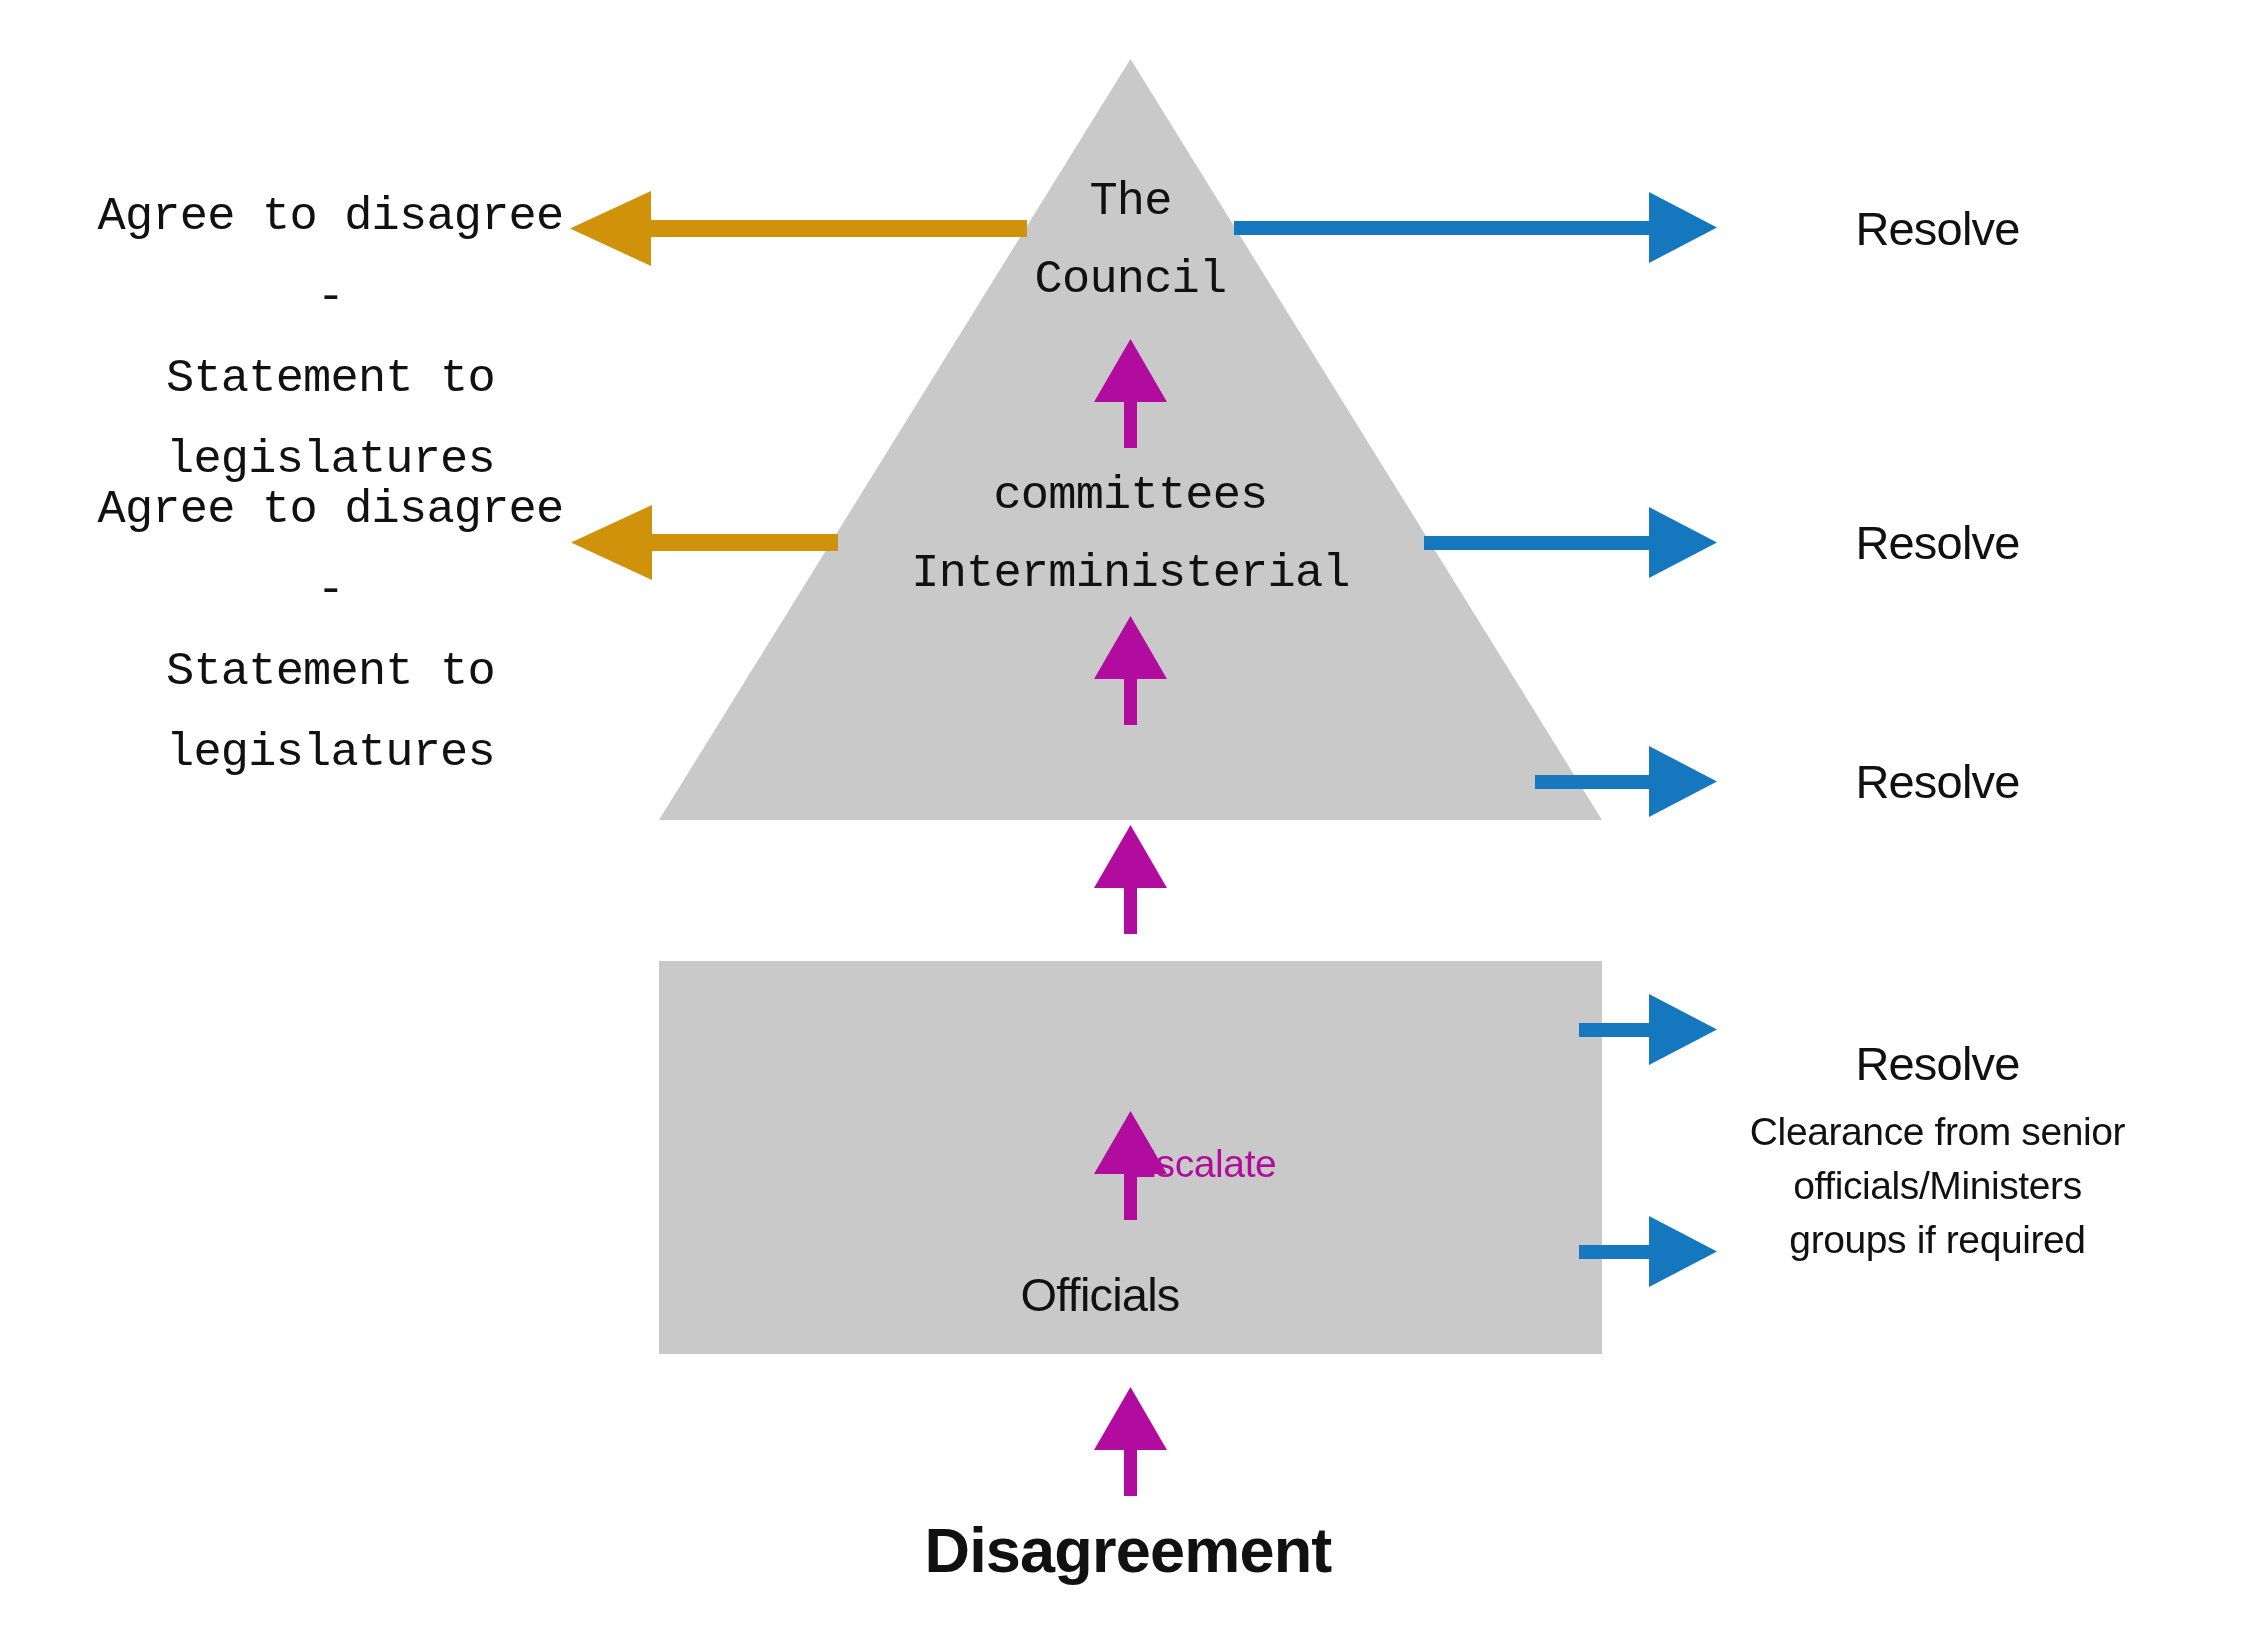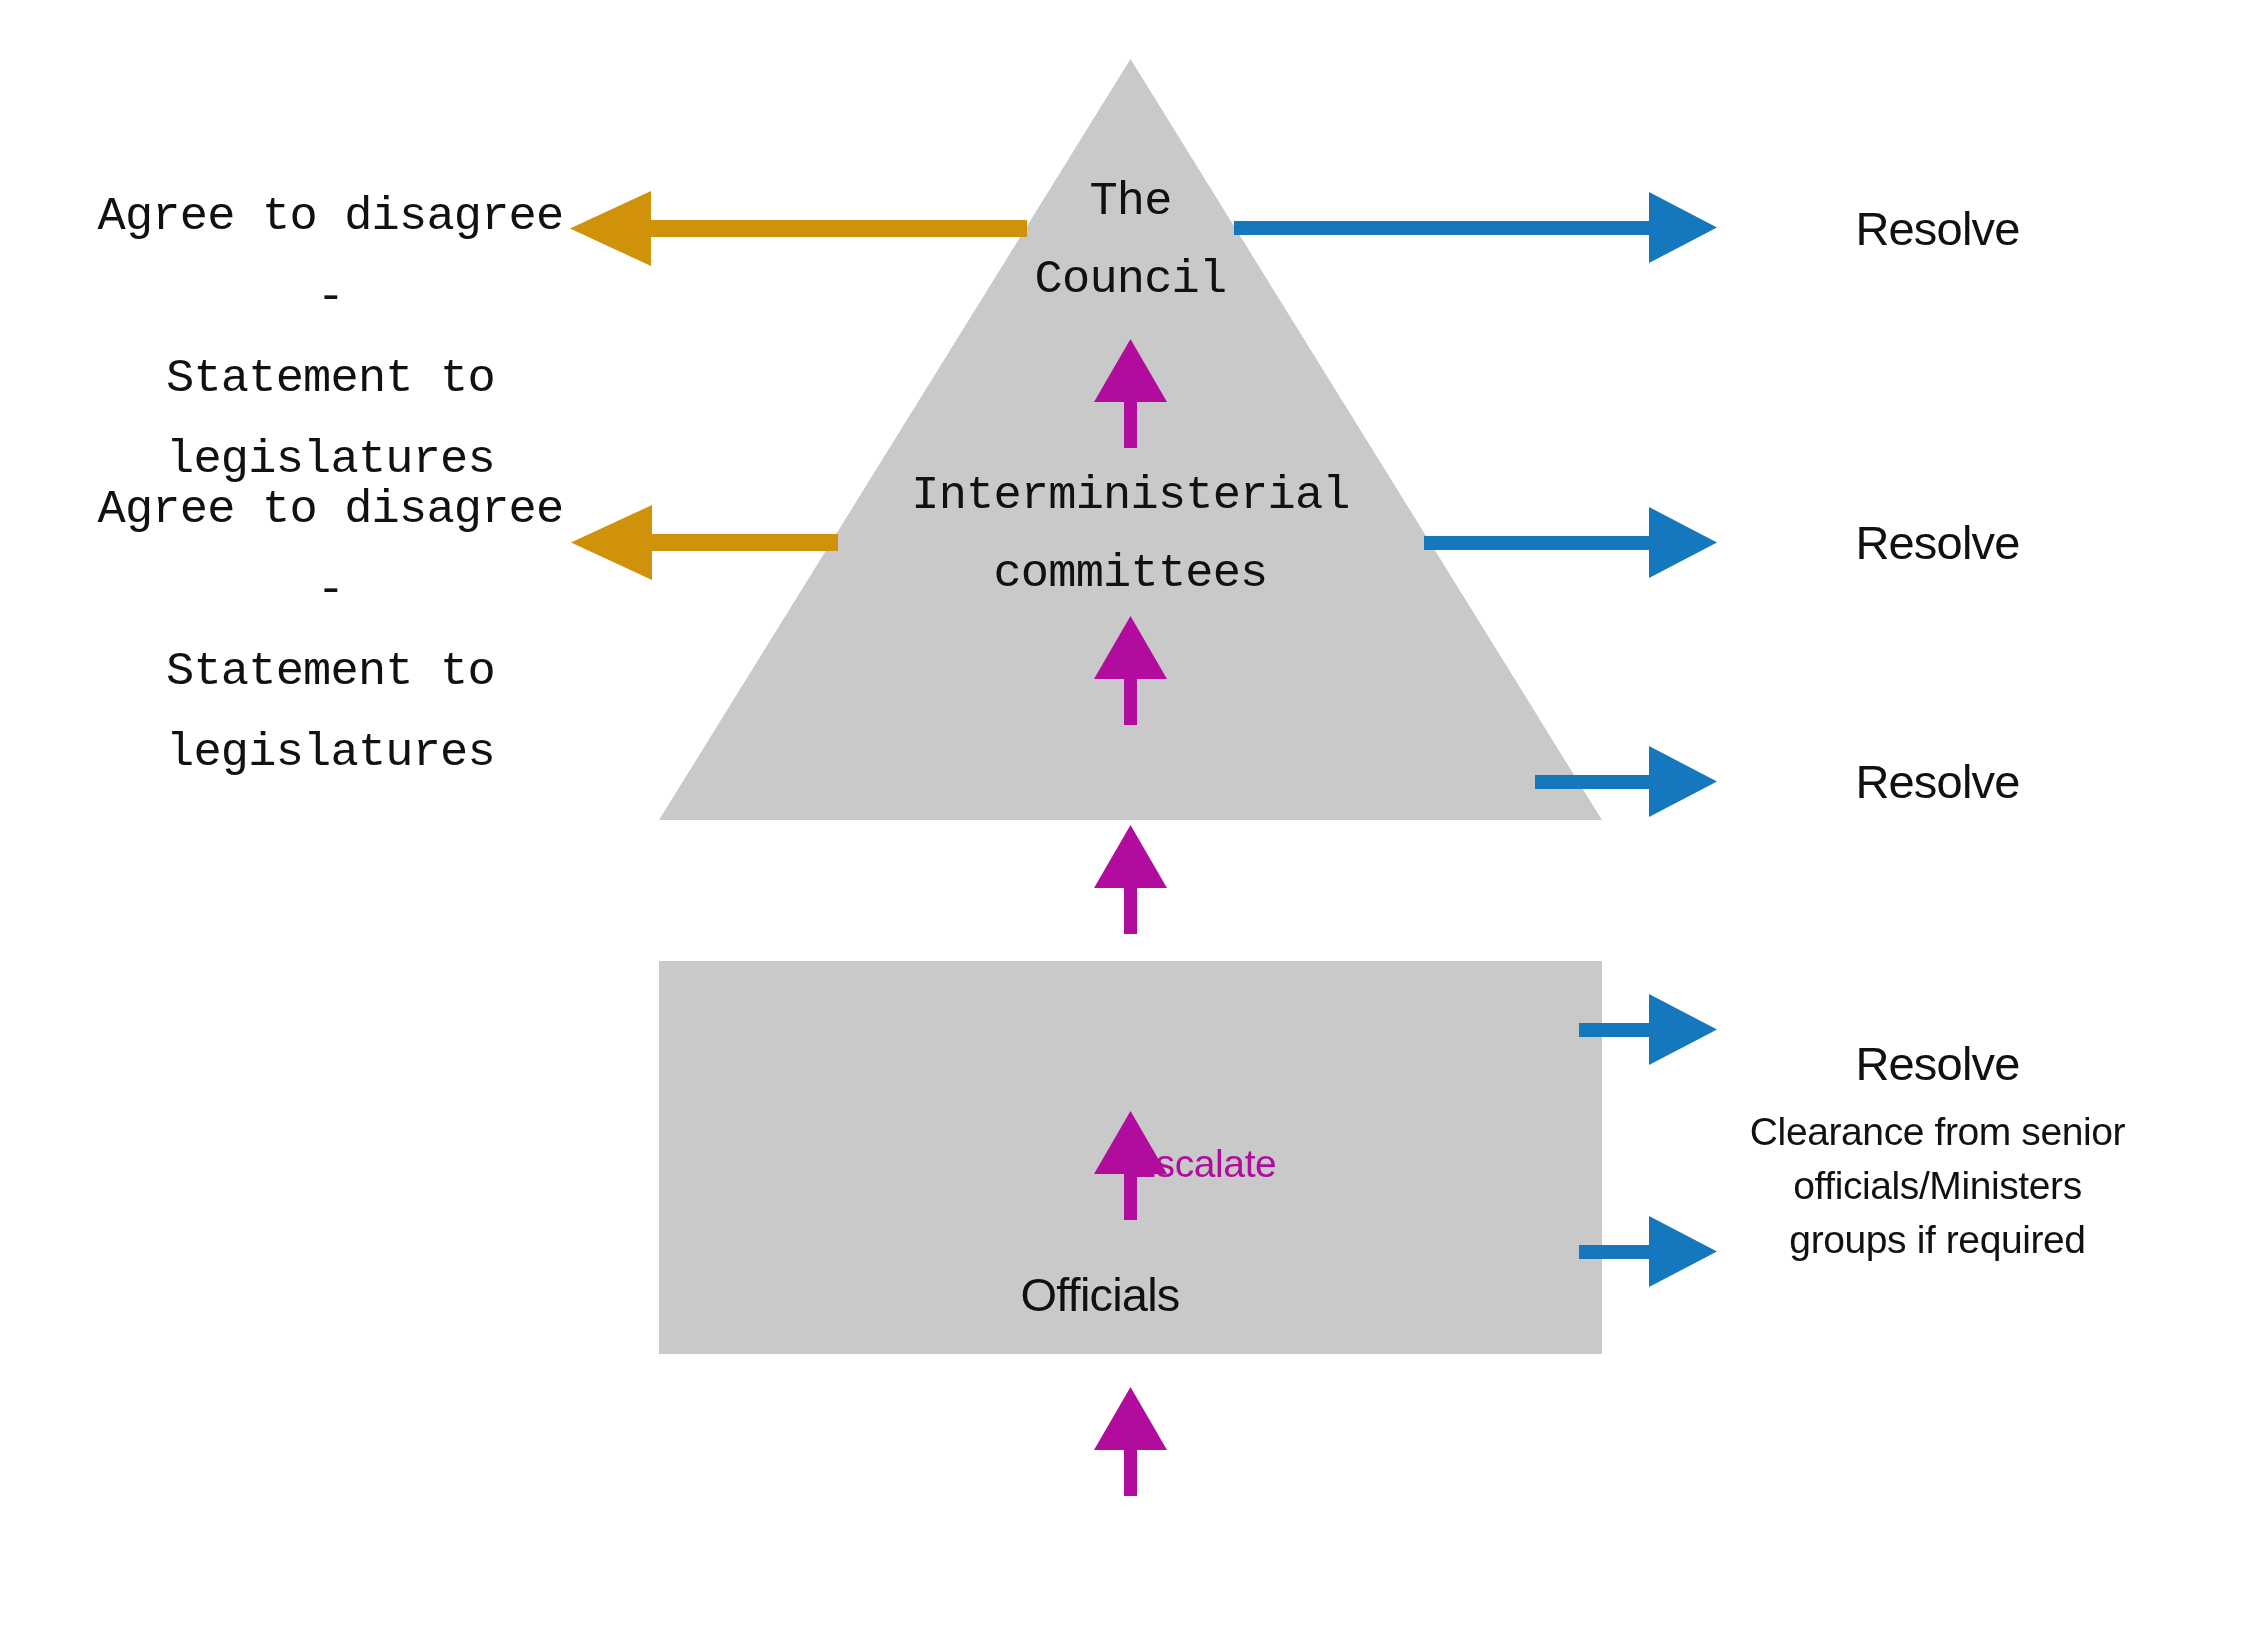--- a/index.html
+++ b/index.html
@@ -46,29 +46,30 @@
 
   <div class="shape triangle"></div>
   <div class="shape box"></div>
 
   <div class="label two-line" style="left:961px;top:163px;width:339px;">
     <div>The</div>
     <div>Council</div>
   </div>
 
   <div class="label two-line" style="left:876px;top:457px;width:509px;">
+    <div>committees</div>
     <div>Interministerial</div>
-    <div>committees</div>
   </div>
 
 
   <div class="label" style="left:888px;top:1229px;width:424px;margin-top:36px;">Officials</div>
 
   <div class="label escalate" style="left:1130px;top:1142px;width:254px;">Escalate</div>
 
+  <div class="label start-label" style="left:831px;top:1513px;width:594px;">Disagreement</div>
 
   <div class="up-arrow" style="top:1387px;">
     <div class="head"></div>
       <div class="shaft"></div>
   </div>
   <div class="up-arrow" style="top:1111px;">
     <div class="head"></div>
       <div class="shaft"></div>
   </div>
   <div class="up-arrow" style="top:825px;">

